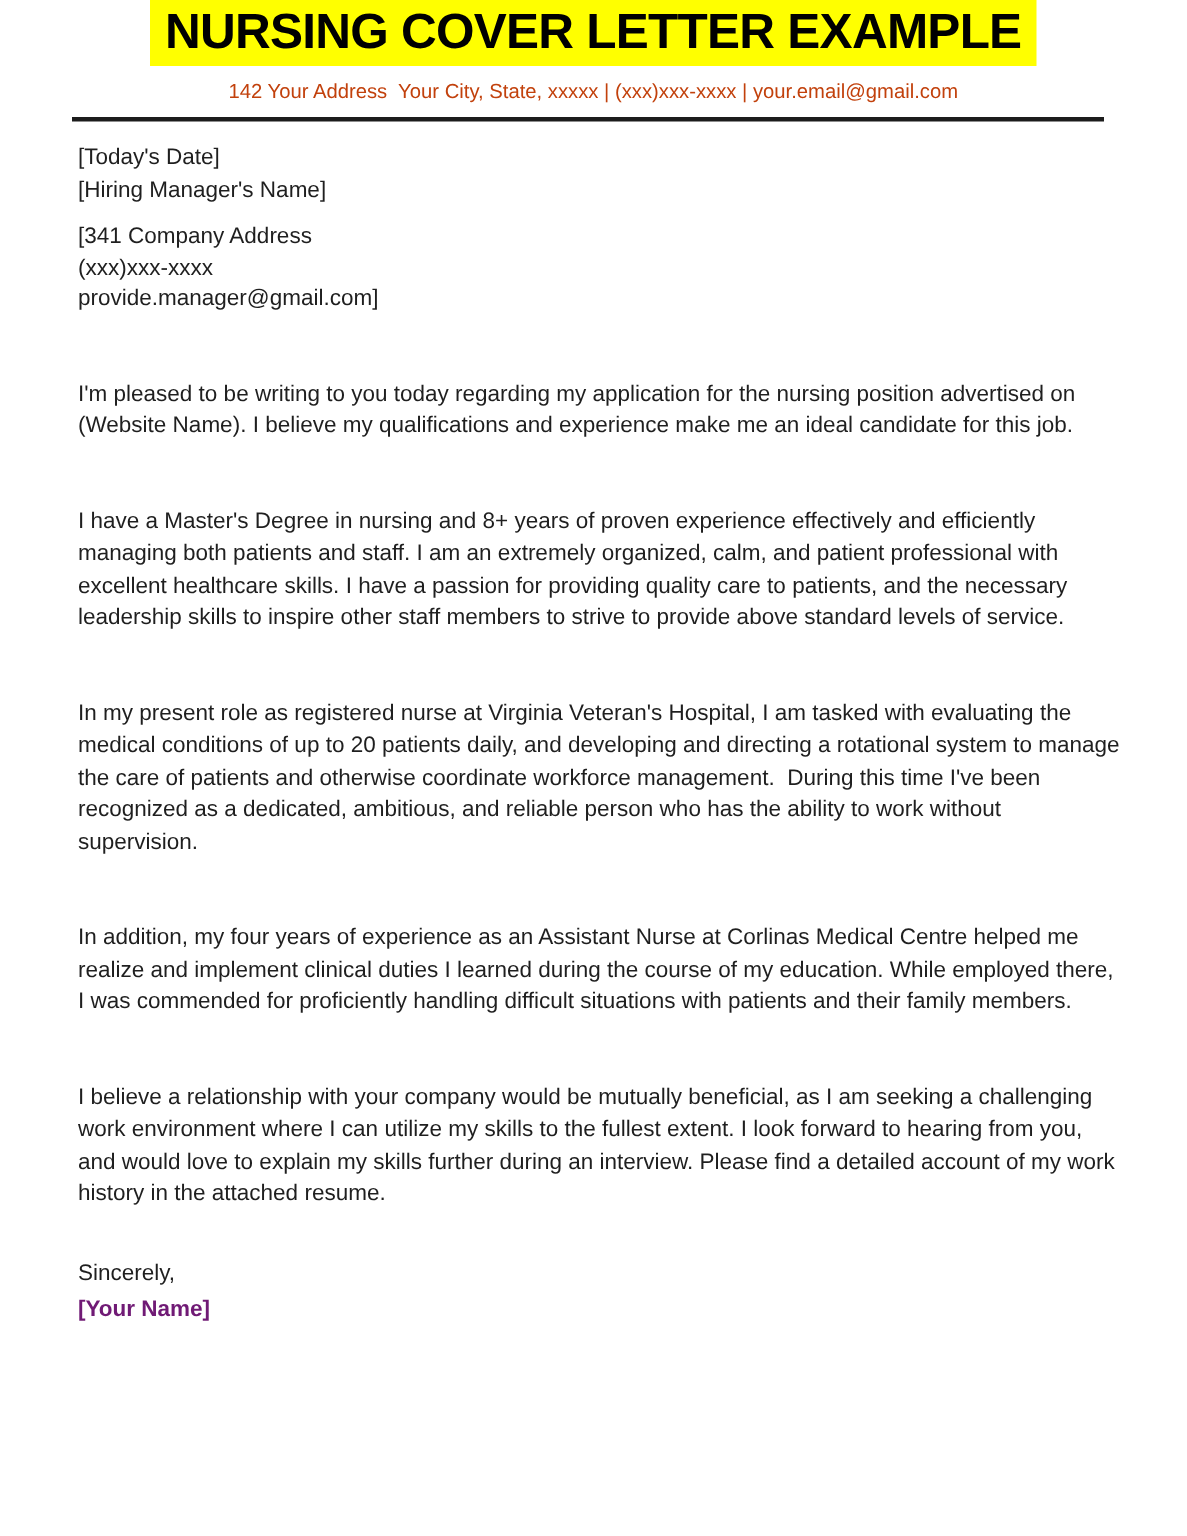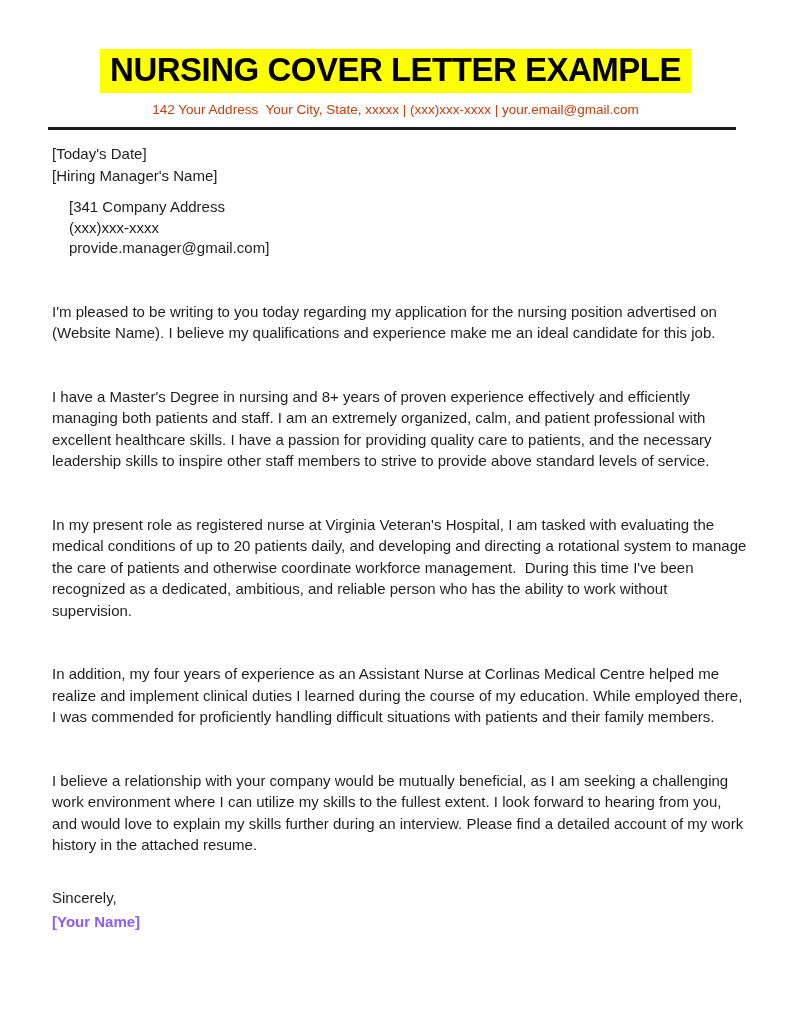--- a/index.html
+++ b/index.html
@@ -14,21 +14,20 @@
     height: 1024px;
     margin: 0 auto;
     background: #ffffff;
     font-family: "Liberation Sans", sans-serif;
     color: #1c1c1c;
     overflow: hidden;
   }
 
   
   .header {
-    padding-top: 49px;
     text-align: center;
   }
 
   .title-highlight {
     display: inline-block;
     background: #ffff00;
     padding: 2px 10px 4px 10px;
   }
 
   .title-text {
@@ -58,40 +57,39 @@
     font-size: 15px;
     line-height: 21.5px;
     color: #1f1f1f;
   }
 
   .line { white-space: pre-wrap; }
 
   .company-block {
     margin-top: 11px;
     line-height: 20.5px;
-    margin-left: 17px;
   }
 
   .salutation {
     margin-top: 15px;
   }
 
   .para {
     margin-top: 42px;
     white-space: pre-wrap;
   }
 
   .closing {
     margin-top: 31px;
   }
 
   .signature {
     margin-top: 3px;
     font-weight: 700;
-    color: #8b5cf6;
+    color: #701a75;
   }
 </style>
 </head>
 <body>
 
 <div class="page">
 
   <div class="header">
     <span class="title-highlight">
       <span class="title-text">NURSING COVER LETTER EXAMPLE</span>

